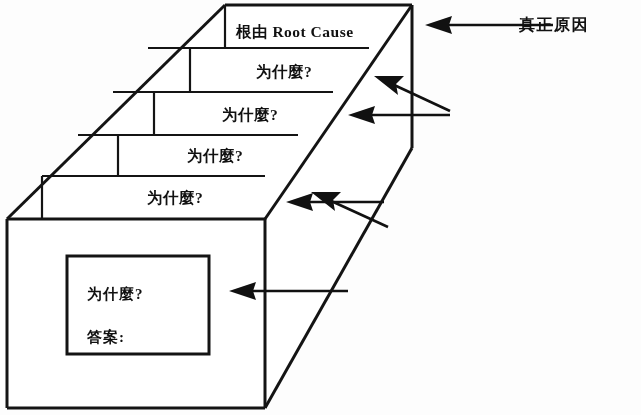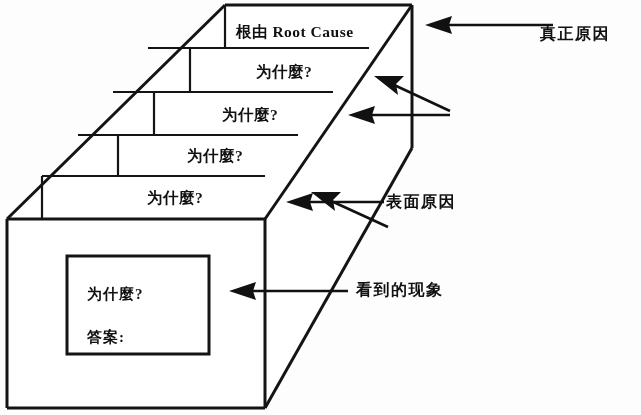--- a/index.html
+++ b/index.html
@@ -158,20 +158,18 @@
   <div class="txt step-label" style="left:222px; top:105px;">为什麼?</div>
 
   <div class="txt step-label" style="left:187px; top:146px;">为什麼?</div>
 
   <div class="txt step-label" style="left:147px; top:188px;">为什麼?</div>
 
   <div class="txt inner-label" style="left:87px; top:285px;">为什麼?</div>
 
   <div class="txt inner-label" style="left:87px; top:328px;">答案:</div>
 
-  <div class="txt side-label" style="left:540px; top:15px;margin-top:9px;">真正原因</div>
+  <div class="txt side-label" style="left:519px; top:15px;">真正原因</div>
 
 
-  <div class="txt side-label" style="left:386px; top:192px;">表面原因</div>
 
-  <div class="txt side-label" style="left:356px; top:280px;">看到的现象</div>
 
 </div>
 
 </body></html>

